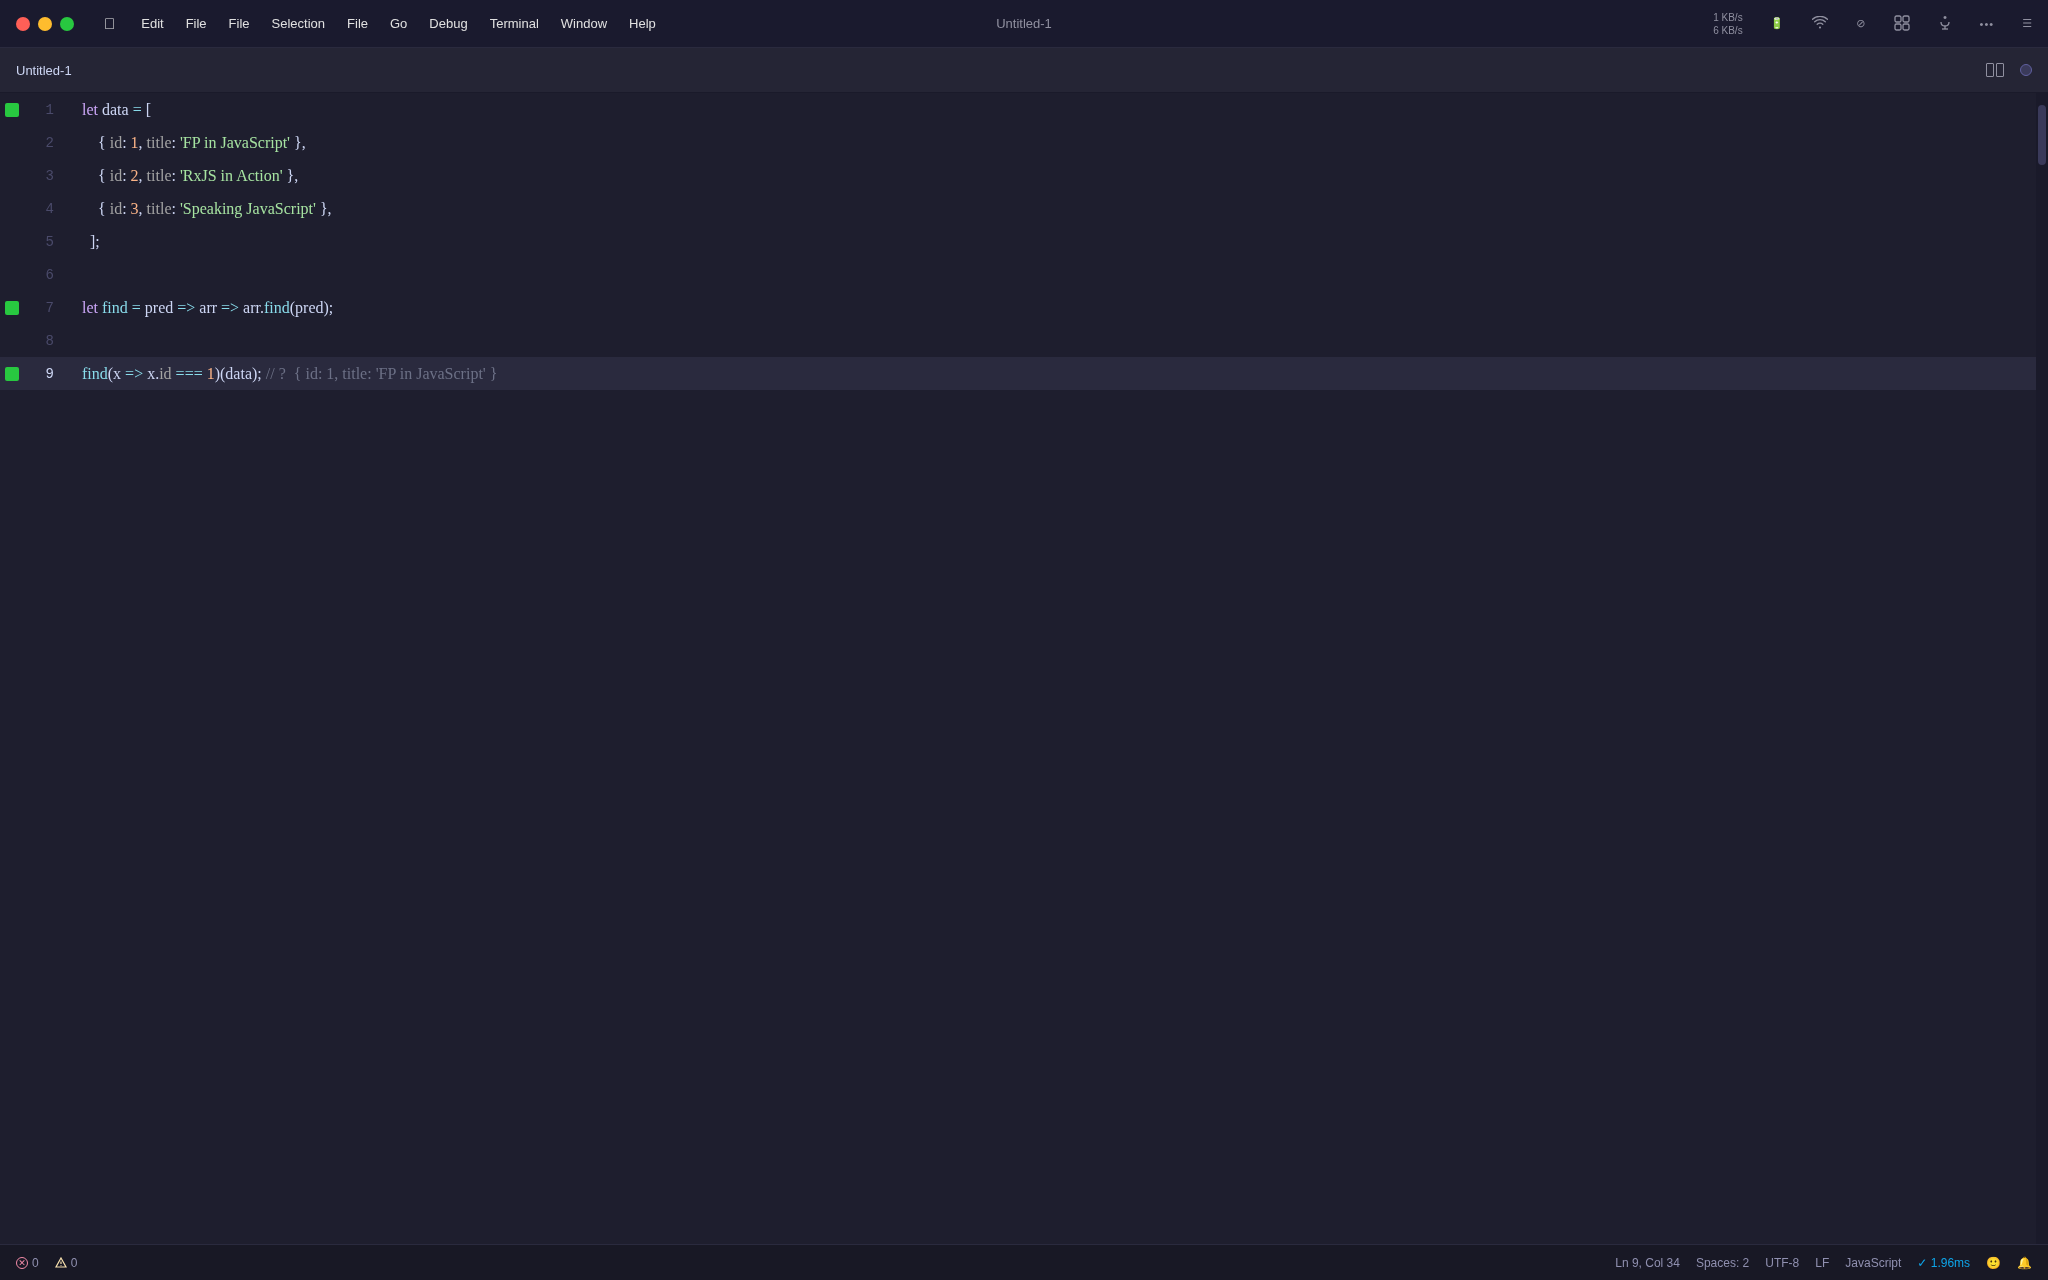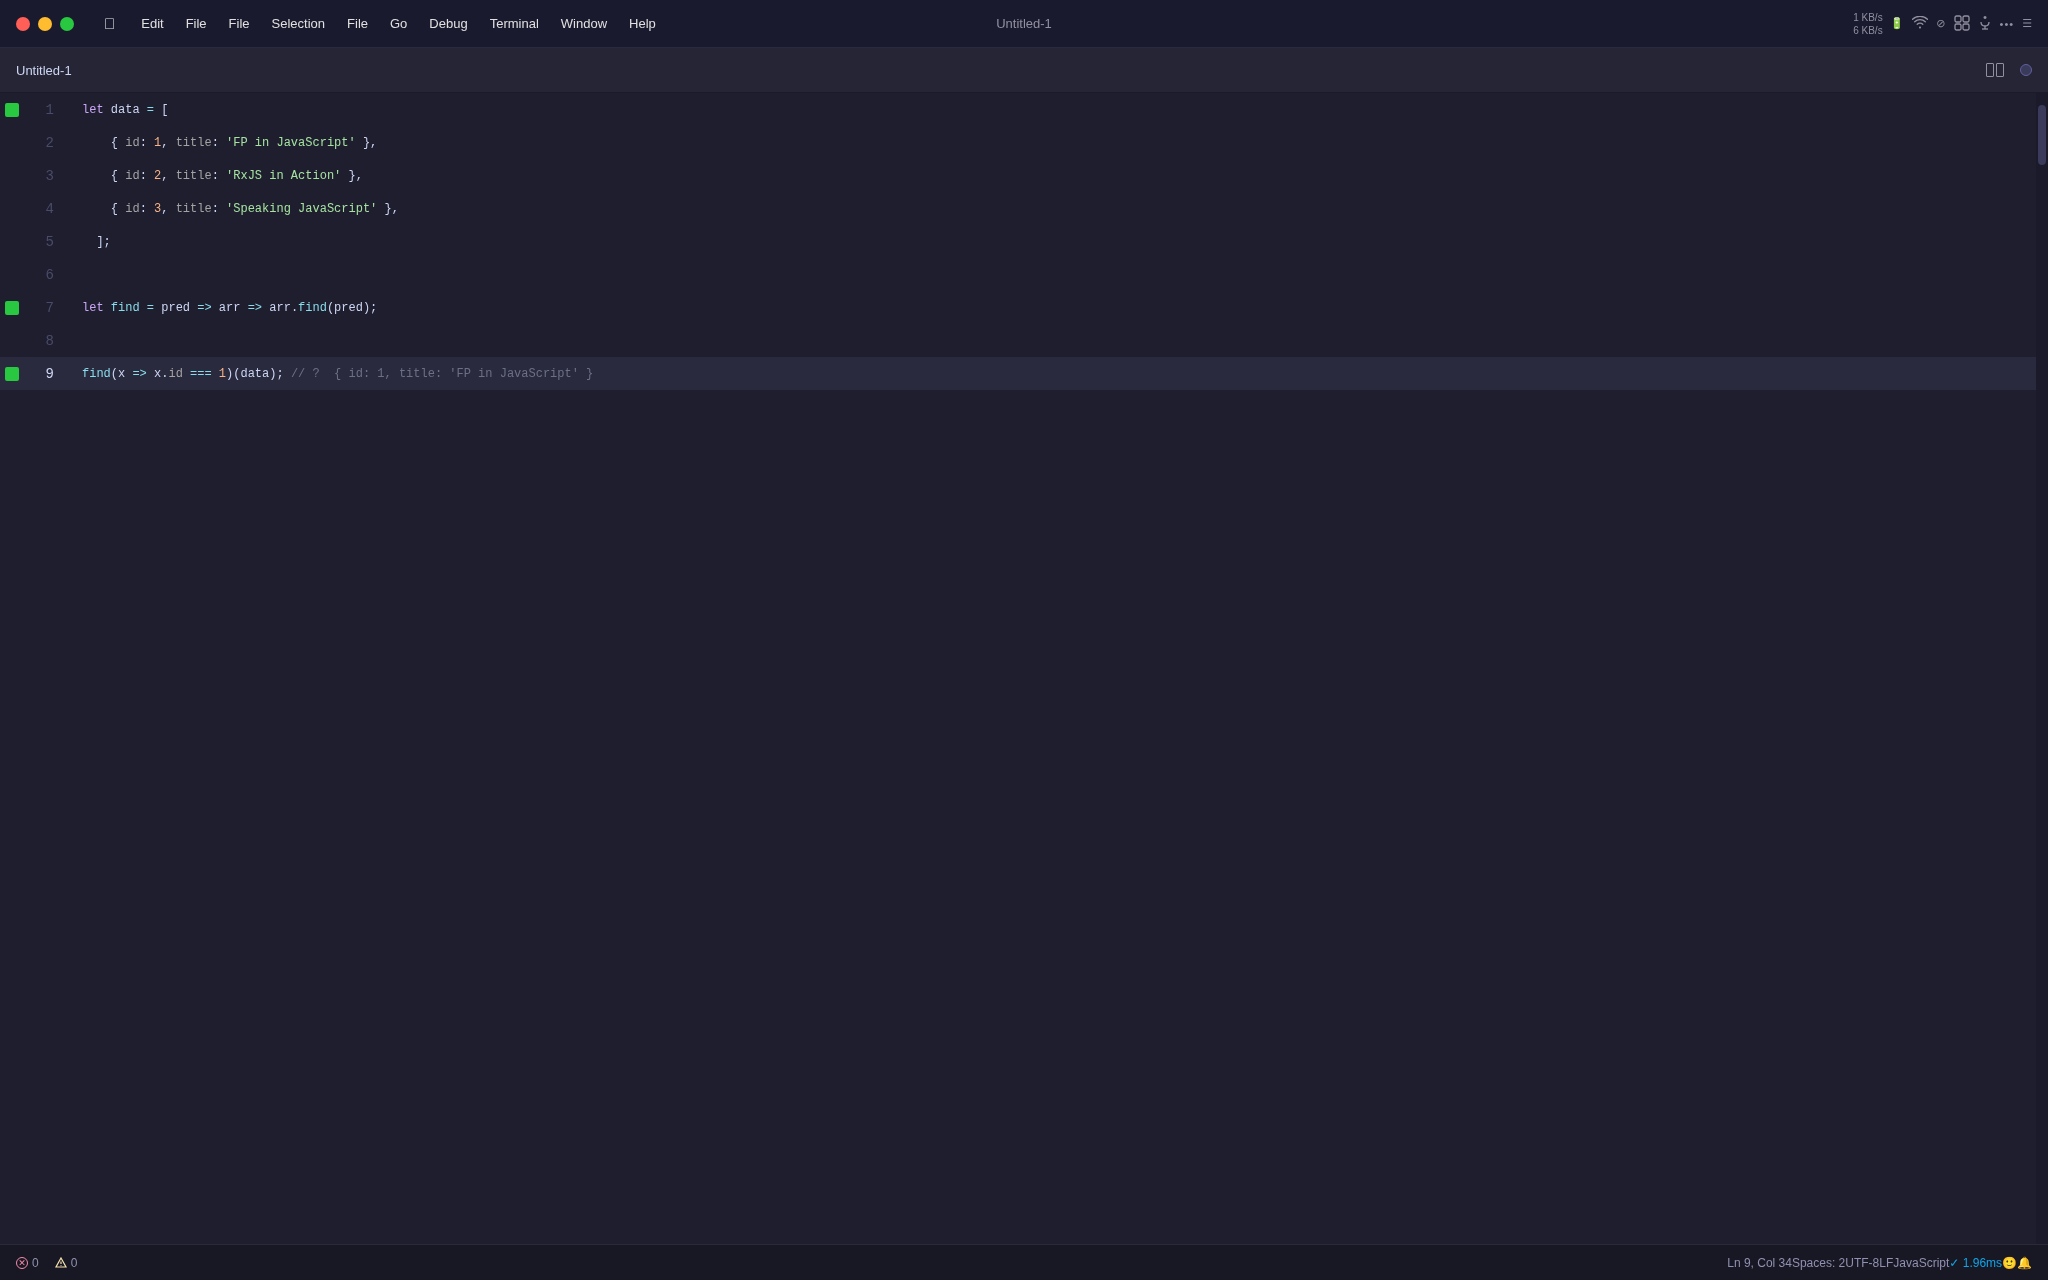--- a/index.html
+++ b/index.html
@@ -58,21 +58,21 @@
       position: absolute;
       left: 50%;
       transform: translateX(-50%);
       font-size: 13px;
       color: #9090a0;
     }
 
     .titlebar-right {
       display: flex;
       align-items: center;
-      gap: 8px;
+      gap: 28px;
       padding-right: 16px;
       font-size: 11px;
       color: #9090a0;
     }
     .network-stats {
       display: flex;
       flex-direction: column;
       align-items: flex-end;
       font-size: 10px;
       line-height: 1.3;
@@ -156,22 +156,22 @@
       flex-shrink: 0;
     }
     .breakpoint {
       width: 14px;
       height: 14px;
       border-radius: 2px;
       background: #28c840;
     }
 
     .code-content {
-      font-family: Liberation Mono, monospace;
-      font-size: 12px;
+      font-family: Liberation Serif, serif;
+      font-size: 16px;
       white-space: pre;
       padding-left: 8px;
     }
 
     
     .kw { color: #cba6f7; } 
     .var { color: #cdd6f4; }
     .op { color: #89dceb; }
     .num { color: #fab387; }
     .str { color: #a6e3a1; }
@@ -212,20 +212,21 @@
     }
     .status-left {
       display: flex;
       align-items: center;
       gap: 16px;
     }
     .status-right {
       margin-left: auto;
       display: flex;
       align-items: center;
+      gap: 16px;
     }
     .status-item {
       display: flex;
       align-items: center;
       gap: 4px;
       cursor: pointer;
     }
 
     
     .icon-circle-x {

